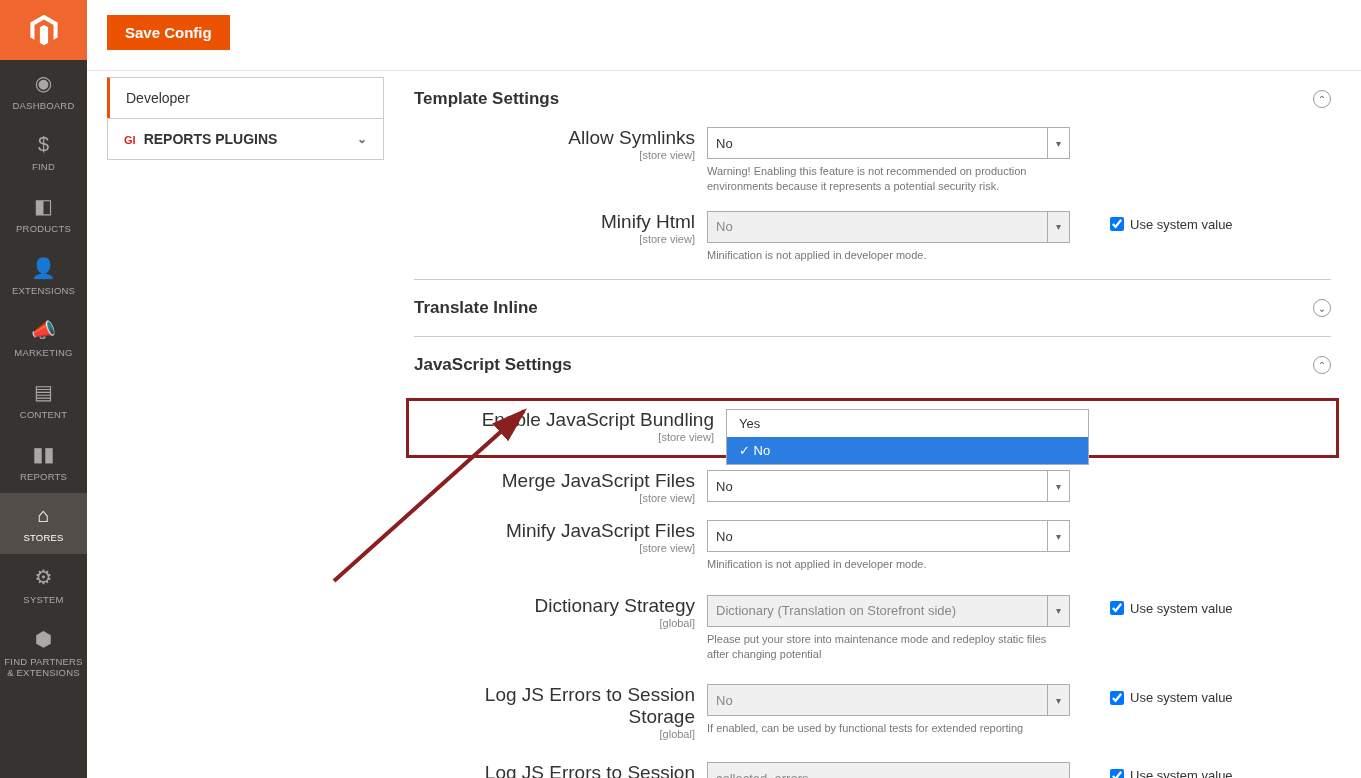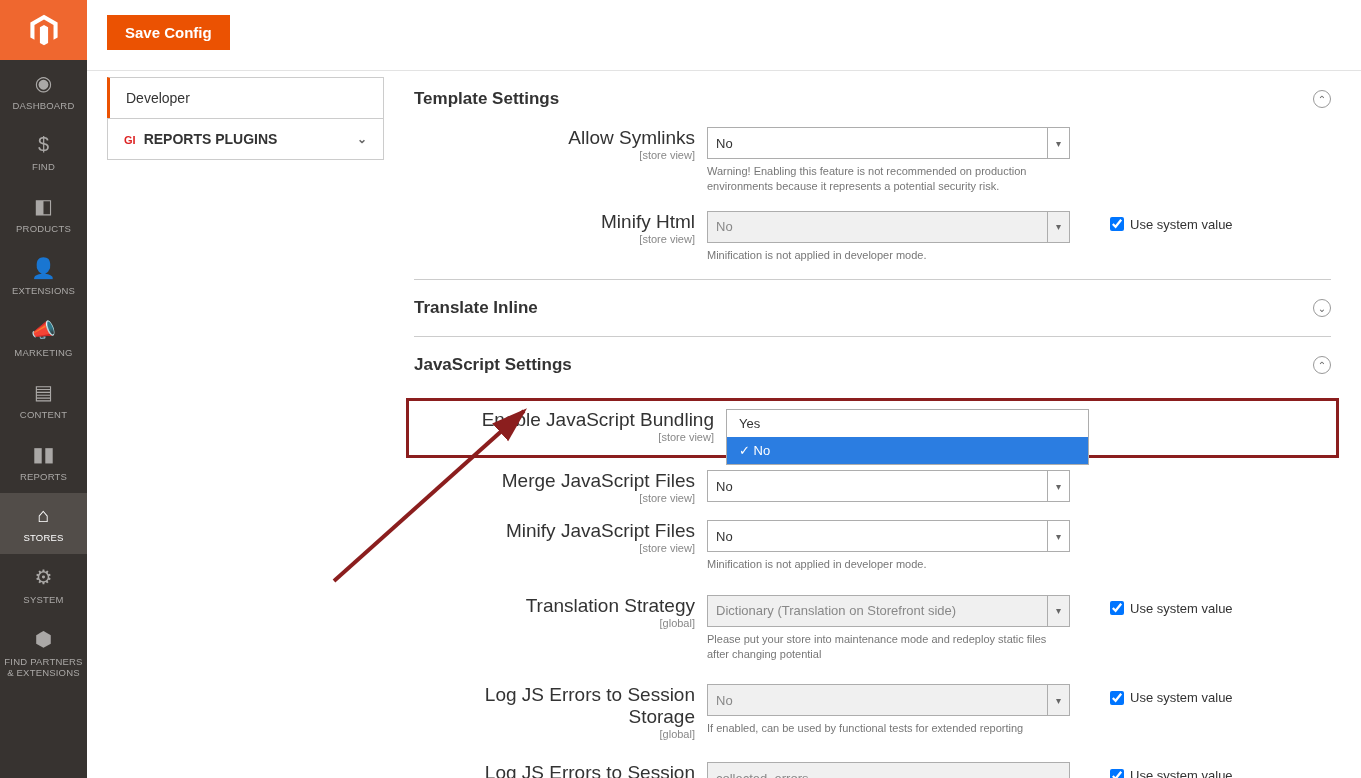--- a/index.html
+++ b/index.html
@@ -210,21 +210,21 @@
               <div class="fake-select">
                 <span>No</span>
                 <span class="arrow">▾</span>
               </div>
               <div class="field-note">Minification is not applied in developer mode.</div>
             </div>
           </div>
 
           <div class="field-row" style="margin-top:22px;">
             <div class="field-label">
-              <span class="lbl">Translation Strategy</span>
+              <span class="lbl">Dictionary Strategy</span>
               <span class="scope">[global]</span>
             </div>
             <div class="field-control">
               <div class="fake-select disabled">
                 <span>Dictionary (Translation on Storefront side)</span>
                 <span class="arrow">▾</span>
               </div>
               <div class="field-note">Please put your store into maintenance mode and redeploy static files after changing potential</div>
             </div>
             <label class="field-use">

